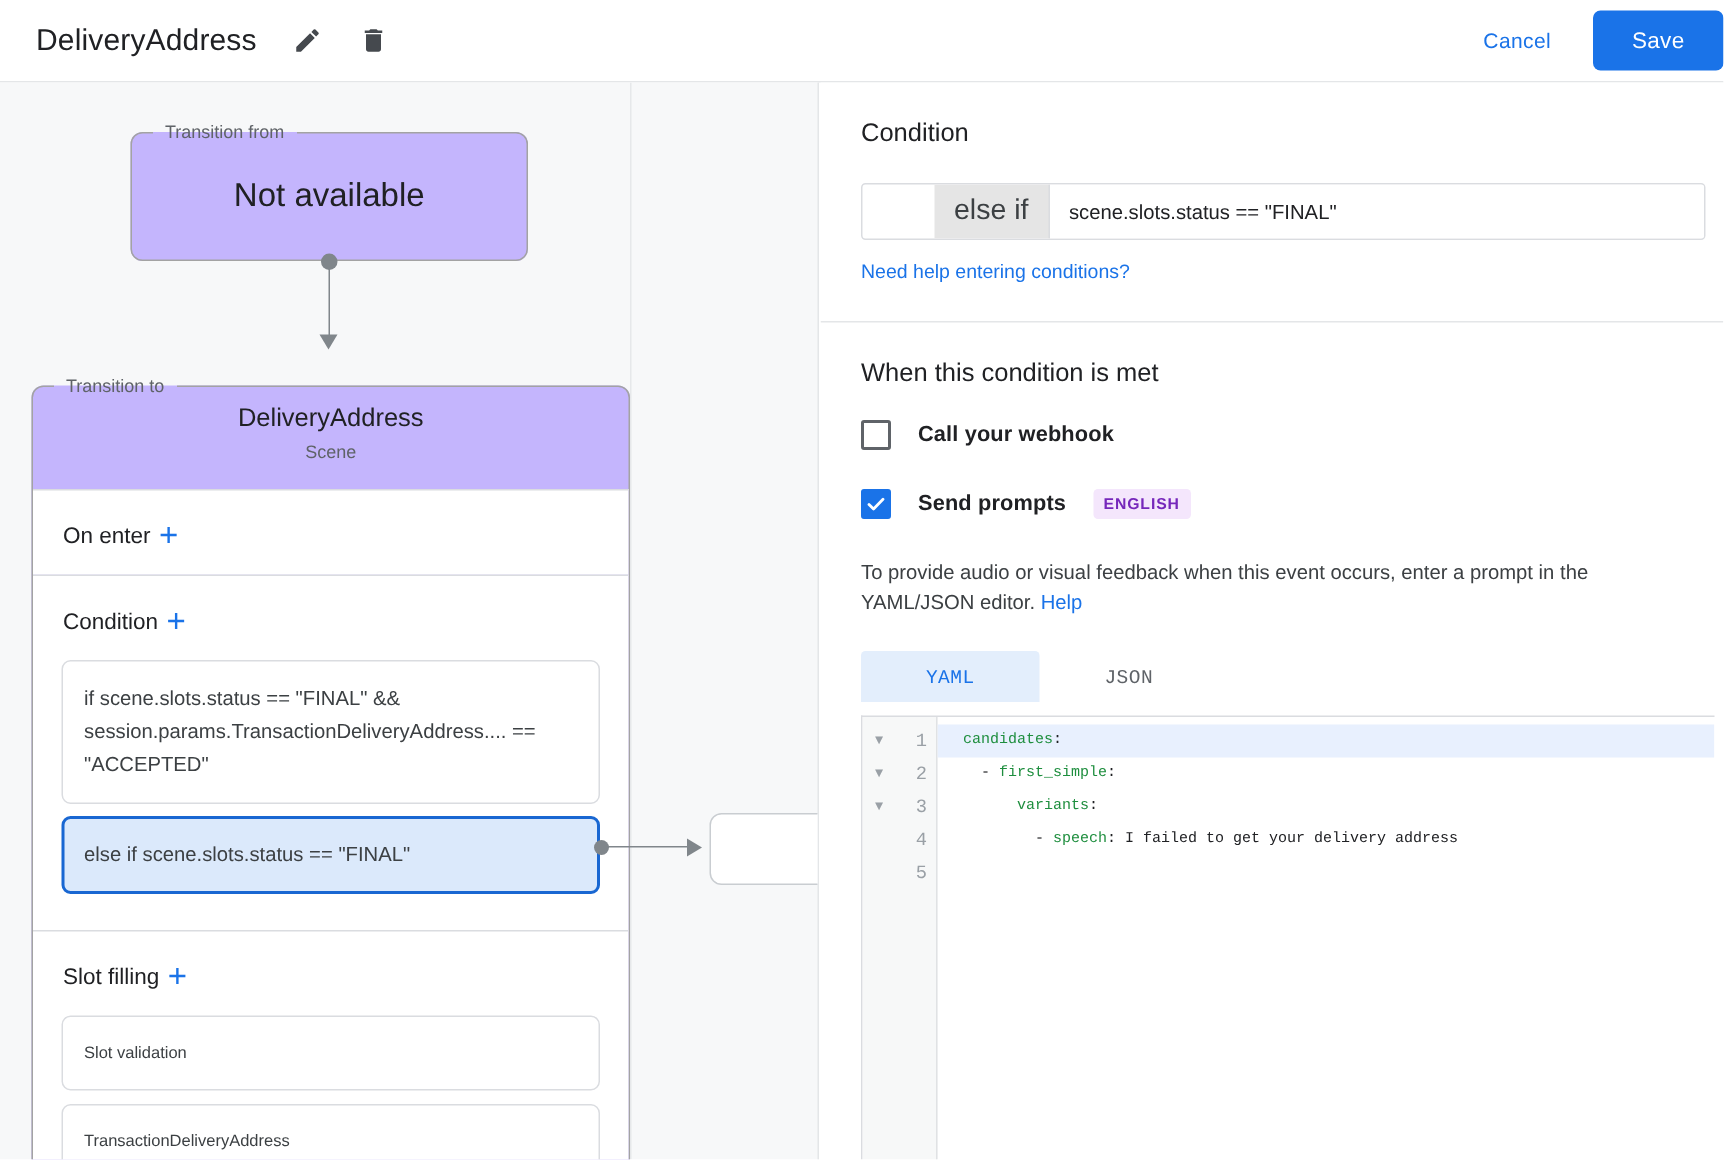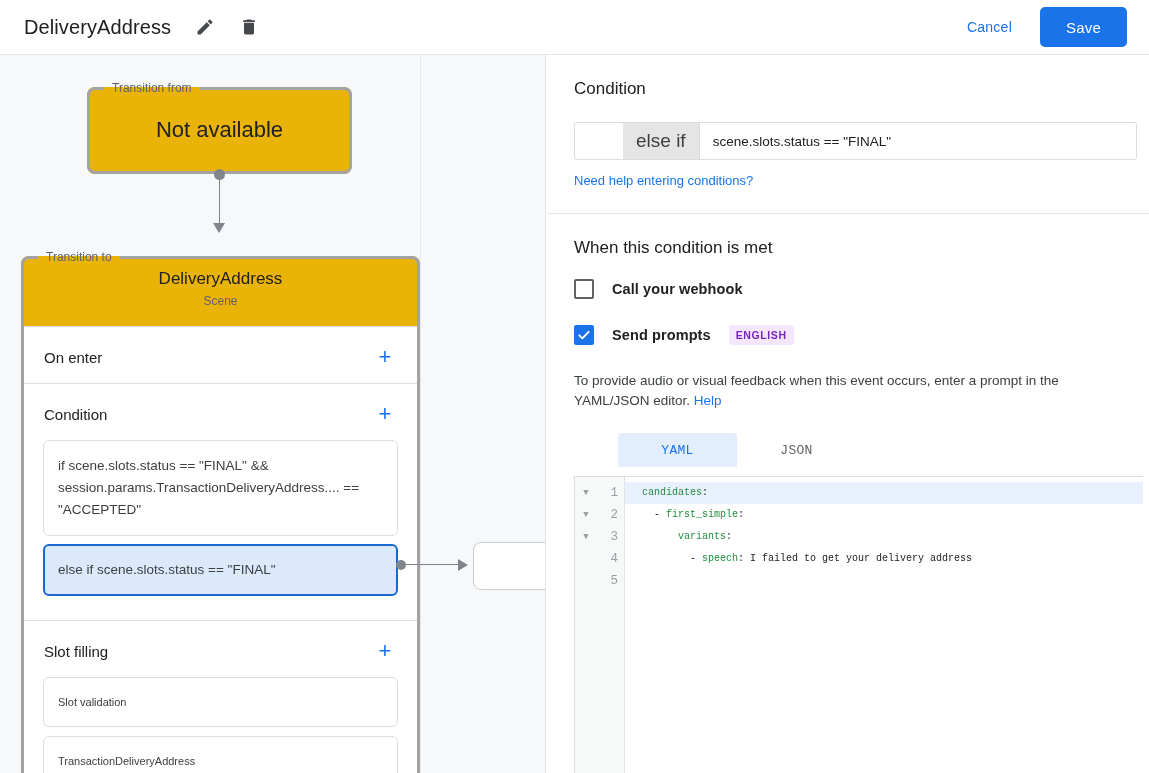--- a/index.html
+++ b/index.html
@@ -31,37 +31,37 @@
   .icon-btn:first-of-type { margin-left: 18px; }
   .icon-btn svg { display: block; }
   .topbar-spacer { flex: 1; }
   .cancel-btn {
     background: transparent; border: none; cursor: pointer;
     color: #1a73e8; font-size: 14px; font-weight: 500;
     font-family: "Liberation Sans", sans-serif;
     letter-spacing: .25px; padding: 8px 12px; border-radius: 4px;
   }
   .save-btn {
-    margin-left: 16px; margin-right: 22px;
+    margin-left: 16px; 
     background: #1a73e8; color: #fff; border: none; cursor: pointer;
     font-size: 15px; font-weight: 500; letter-spacing: .2px;
     font-family: "Liberation Sans", sans-serif;
     padding: 0 26px; height: 40px; border-radius: 5px;
   }
 
   
   .canvas {
     position: absolute; left: 0; top: 55px; width: 546px; height: 718px;
     background: #f7f8f9; overflow: hidden;
     border-right: 1px solid #e4e6e8;
   }
 
   fieldset.node {
     position: absolute; margin: 0; padding: 0;
-    border: 3px solid #a3a3a3; border-radius: 8px; background: #eab308;
+    border: 1px solid #a3a3a3; border-radius: 8px; background: #c4b5fd;
   }
   fieldset.node > legend {
     margin-left: 14px; padding: 0 8px;
     font-size: 12px; color: #5f6368; line-height: 1;
   }
   .node-from { left: 87px; top: 27px; width: 265px; height: 92px; }
   .node-from .node-body {
     display: flex; align-items: center; justify-content: center;
     height: 72px; font-size: 22px; color: #202124;
   }
@@ -72,21 +72,21 @@
   .node-to .node-head {
     padding: 6px 0 18px; text-align: center;
   }
   .node-to .node-head .name { font-size: 17px; color: #202124; }
   .node-to .node-head .sub { font-size: 12px; color: #5f6368; margin-top: 5px; }
 
   .section {
     background: #fff; border-top: 1px solid #dadce0;
   }
   .section-head {
-    display: flex; align-items: center; justify-content: space-between;
+    display: flex; align-items: center; 
     padding: 18px 20px 14px 20px;
   }
   .section-head .title { font-size: 15px; color: #202124; }
   .plus-btn {
     width: 24px; height: 24px; border: none; background: transparent;
     cursor: pointer; display: flex; align-items: center; justify-content: center;
     color: #1a73e8; font-size: 22px; line-height: 1; font-weight: 300;
   }
   .section-body { padding: 0 19px 16px 19px; }
 
@@ -193,21 +193,21 @@
     margin-left: 18px; background: #f4e6fc; color: #7627bb;
     font-size: 10.5px; font-weight: 700; letter-spacing: .6px;
     padding: 4px 7px; border-radius: 3px;
   }
   .helper-text {
     margin-top: 16px; font-size: 13.5px; color: #3c4043; line-height: 20px;
     max-width: 551px;
   }
   .helper-text a { color: #1a73e8; text-decoration: none; cursor: pointer; }
 
-  .tabs { display: flex; margin-top: 22px; margin-left: 44px; }
+  .tabs { display: flex; margin-top: 22px; }
   .tab {
     height: 34px; min-width: 119px; display: flex; align-items: center;
     justify-content: center; cursor: pointer;
     font-family: "Liberation Mono", monospace;
     font-size: 13px; letter-spacing: .3px; color: #5f6368;
     border-radius: 3px 3px 0 0;
   }
   .tab.active { background: #e3eefc; color: #1a73e8; }
 
   .editor {

